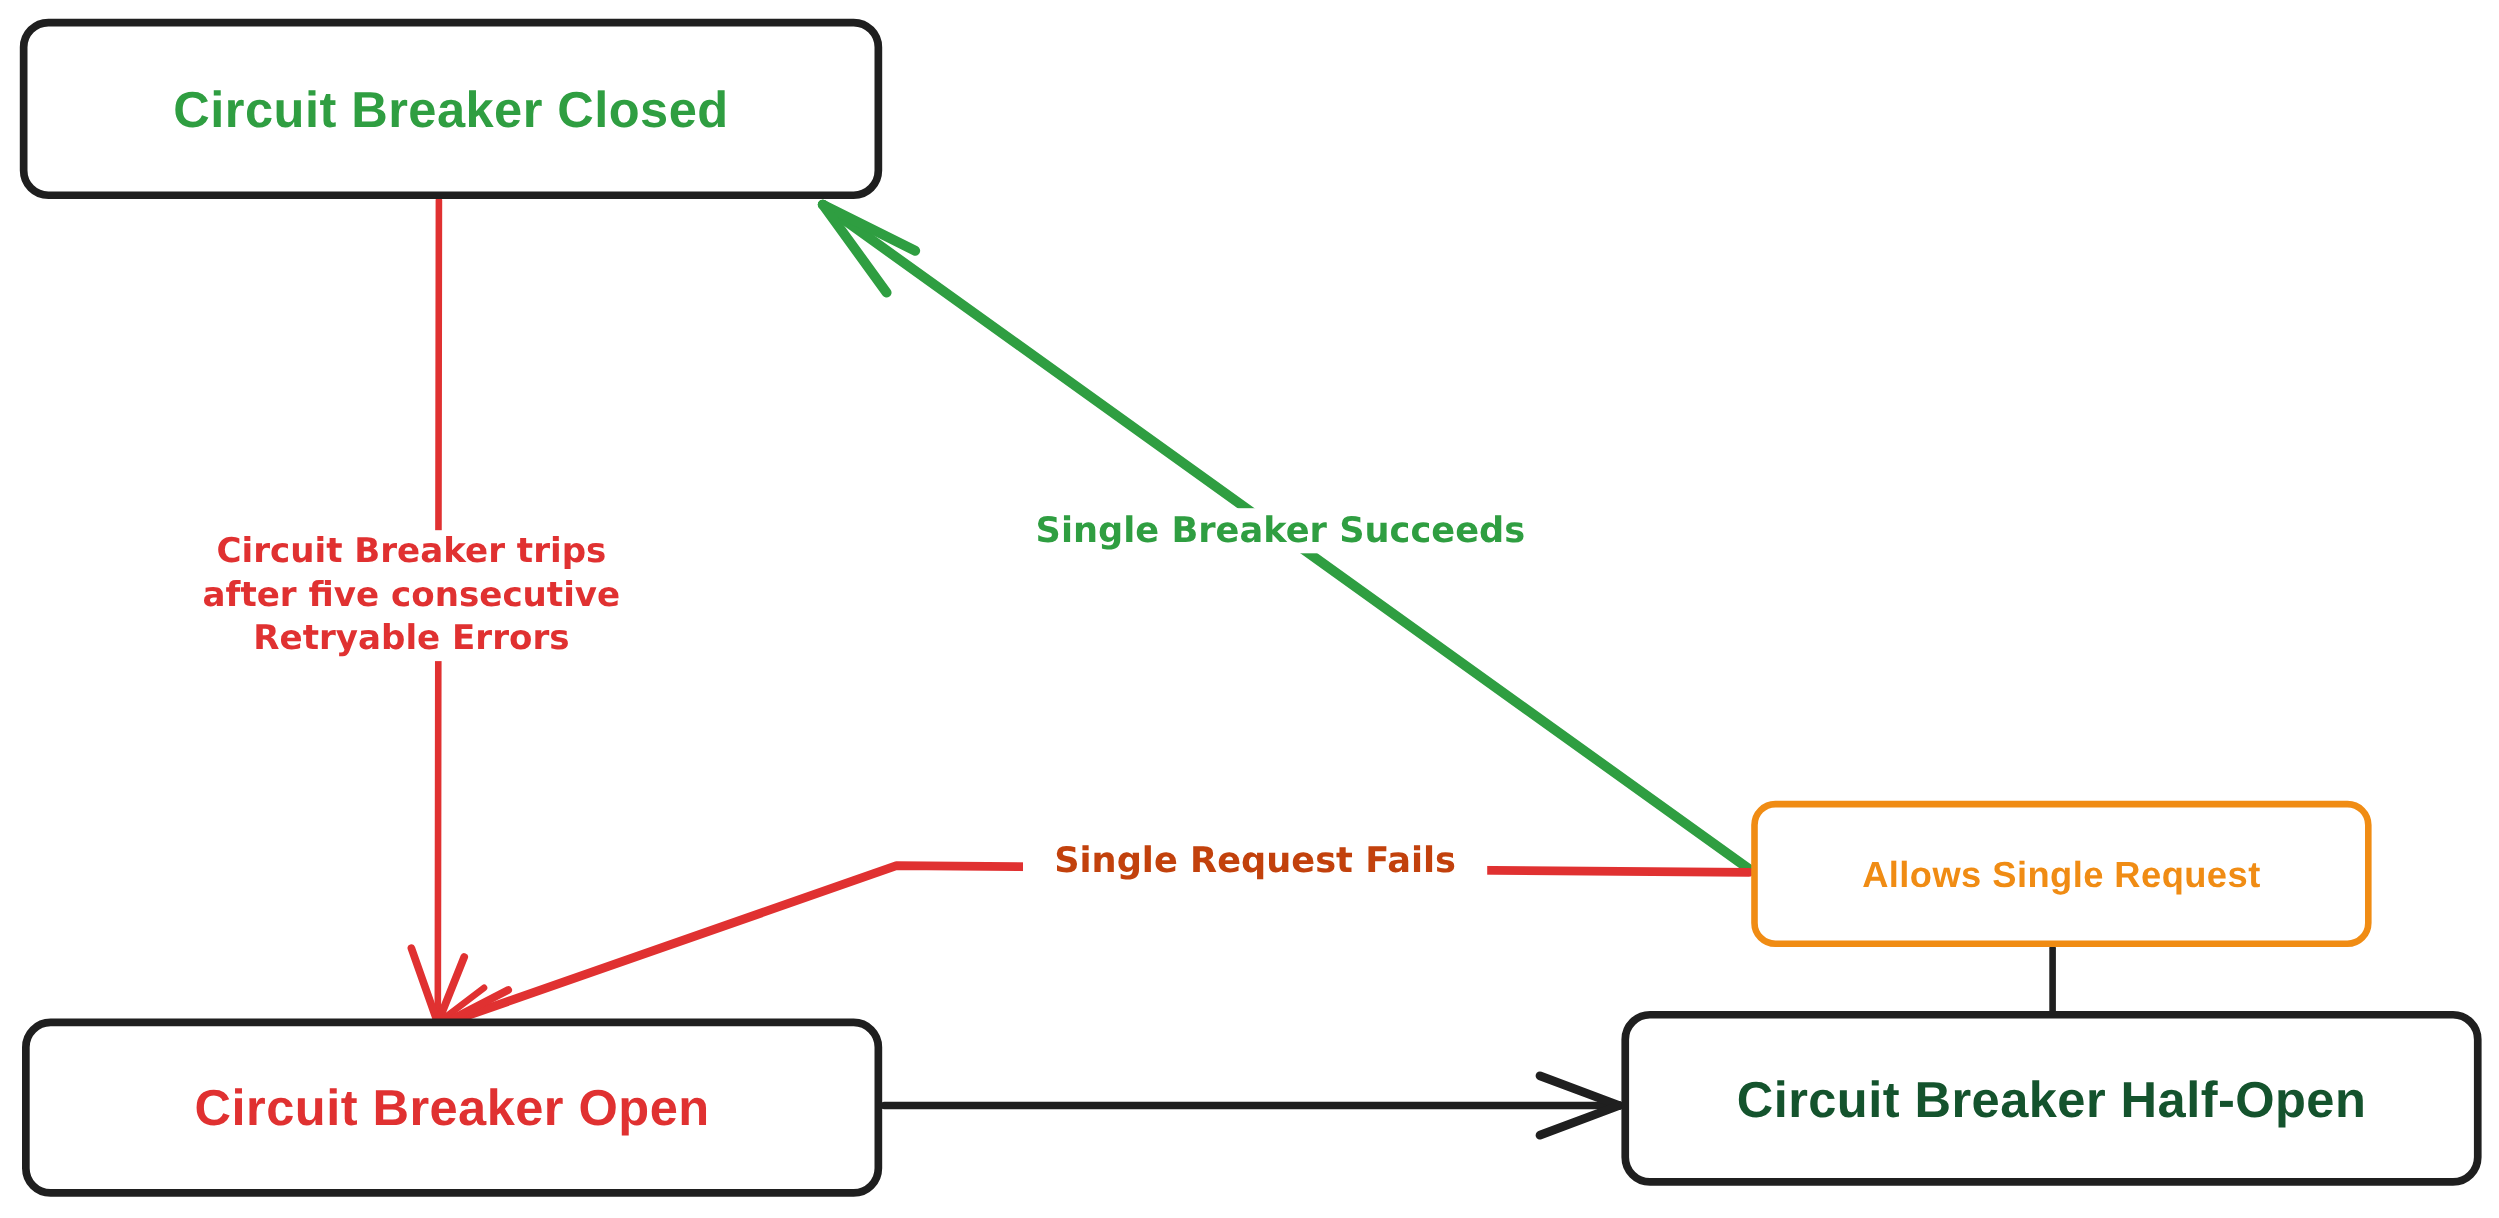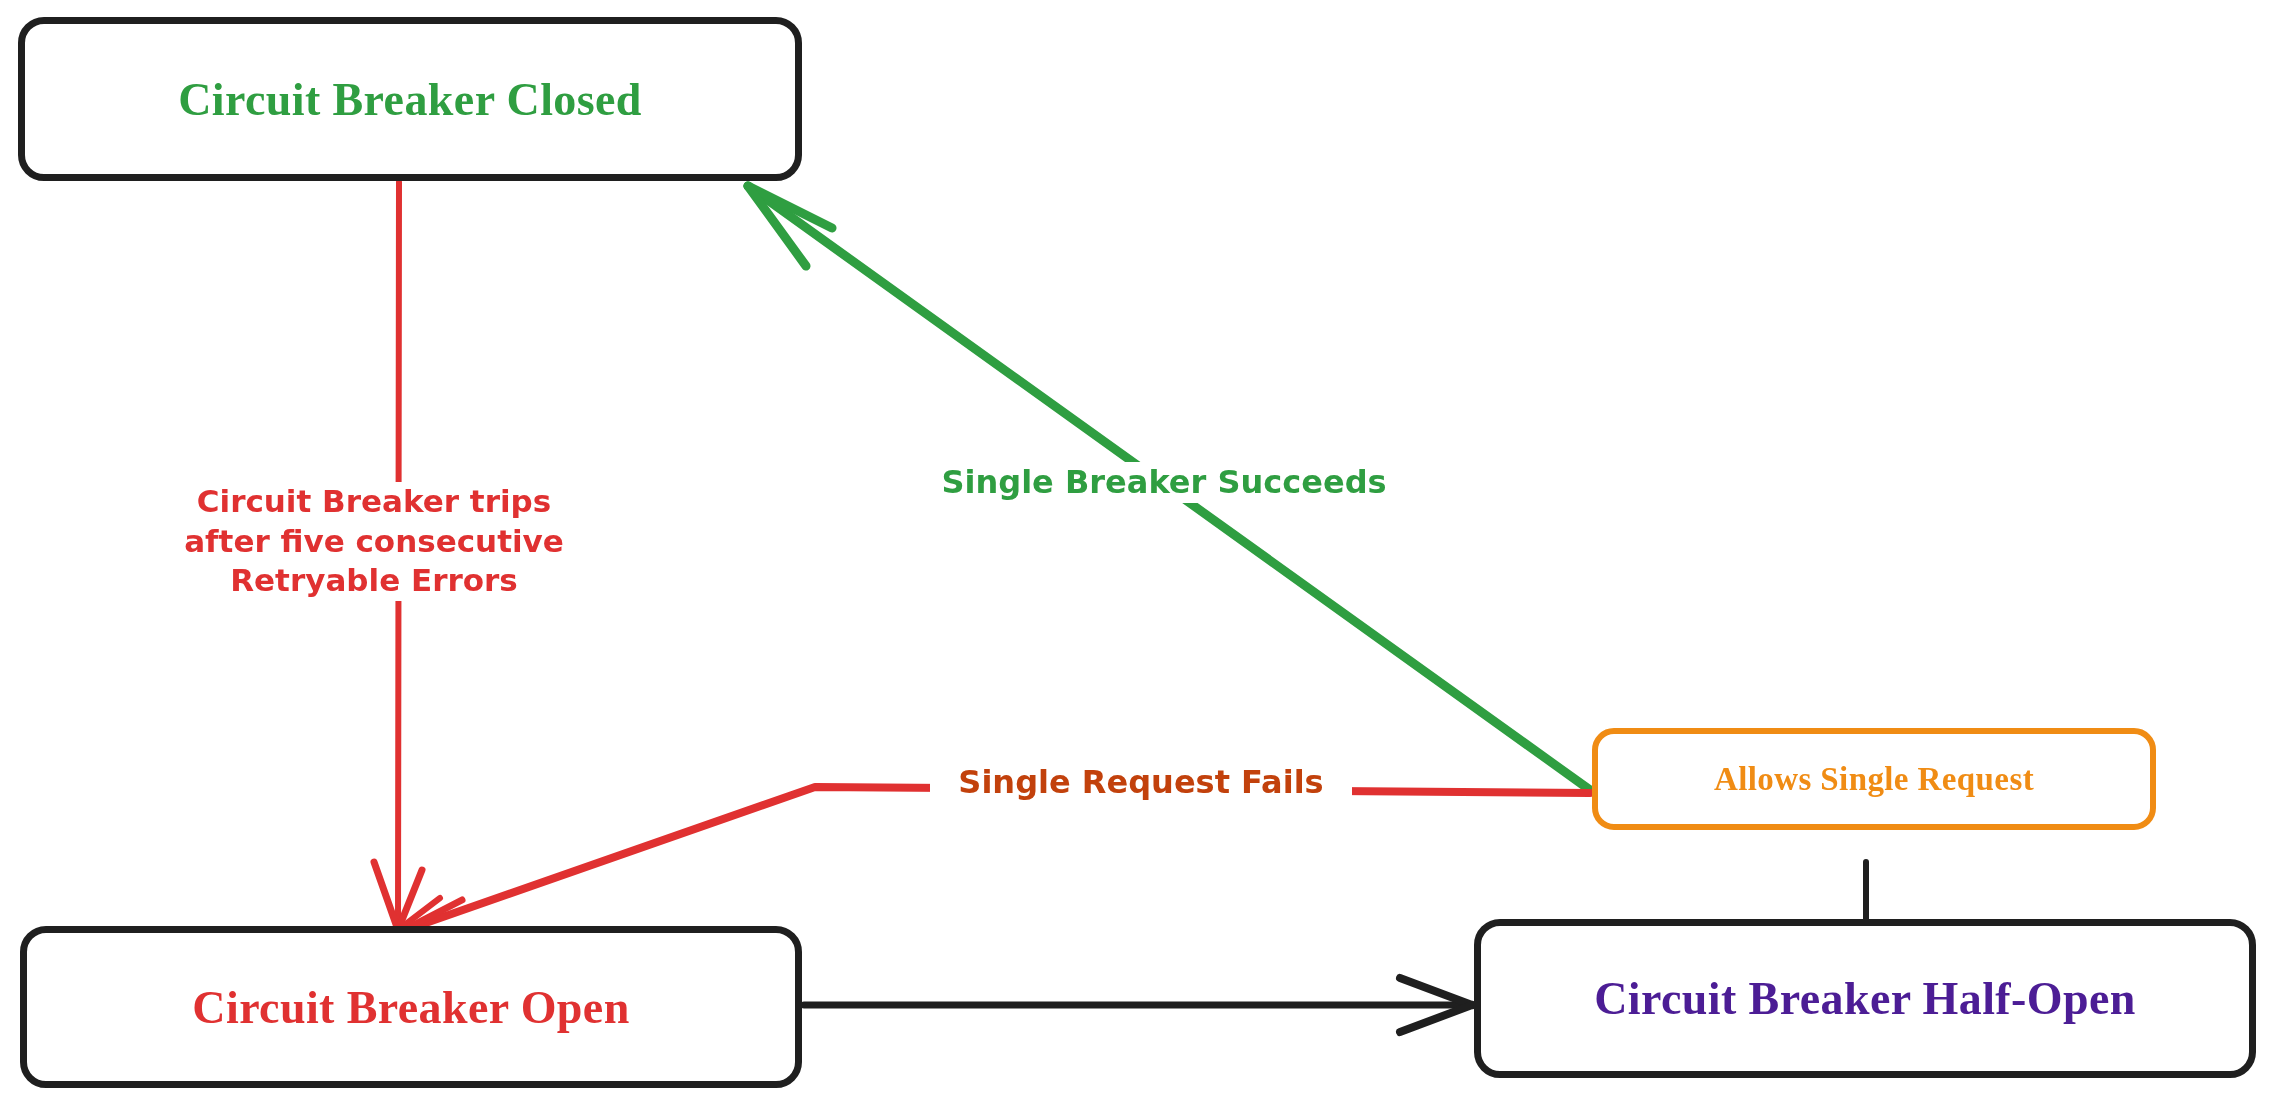--- a/index.html
+++ b/index.html
@@ -28,21 +28,21 @@
     box-sizing: border-box;
     background: #ffffff;
     border-style: solid;
     border-radius: 26px;
     display: flex;
     align-items: center;
     justify-content: center;
     text-align: center;
   }
   .node-label {
-    font-family: Liberation Serif, serif;
+    font-family: Liberation Sans, sans-serif;
     font-weight: 600;
     letter-spacing: 0.4px;
     white-space: nowrap;
   }
   .edge-label {
     position: absolute;
     font-family: "DejaVu Sans", sans-serif;
     font-weight: 600;
     text-align: center;
     line-height: 1.28;
@@ -61,24 +61,24 @@
   #node-open {
     left: 20px; top: 926px; width: 782px; height: 162px;
     border-width: 7px; border-color: #1f1f1f; justify-content: center;
   }
   #node-open .node-label { font-size: 46px; color: #e03131; }
 
   #node-halfopen {
     left: 1474px; top: 919px; width: 782px; height: 159px;
     border-width: 7px; border-color: #1f1f1f;
   }
-  #node-halfopen .node-label { font-size: 46px; color: #4c1d95; }
+  #node-halfopen .node-label { font-size: 46px; color: #14532d; }
 
   #node-allows {
-    left: 1592px; top: 728px; width: 564px; height: 102px;
+    left: 1592px; top: 728px; width: 564px; height: 133px;
     border-width: 6px; border-color: #f08c14; border-radius: 22px;
   }
   #node-allows .node-label { font-size: 33px; color: #f08c14; }
 
   
   #label-trips {
     left: 168px; top: 482px; width: 400px;
     font-size: 31px; color: #e03131;
   }
   #label-succeeds {

